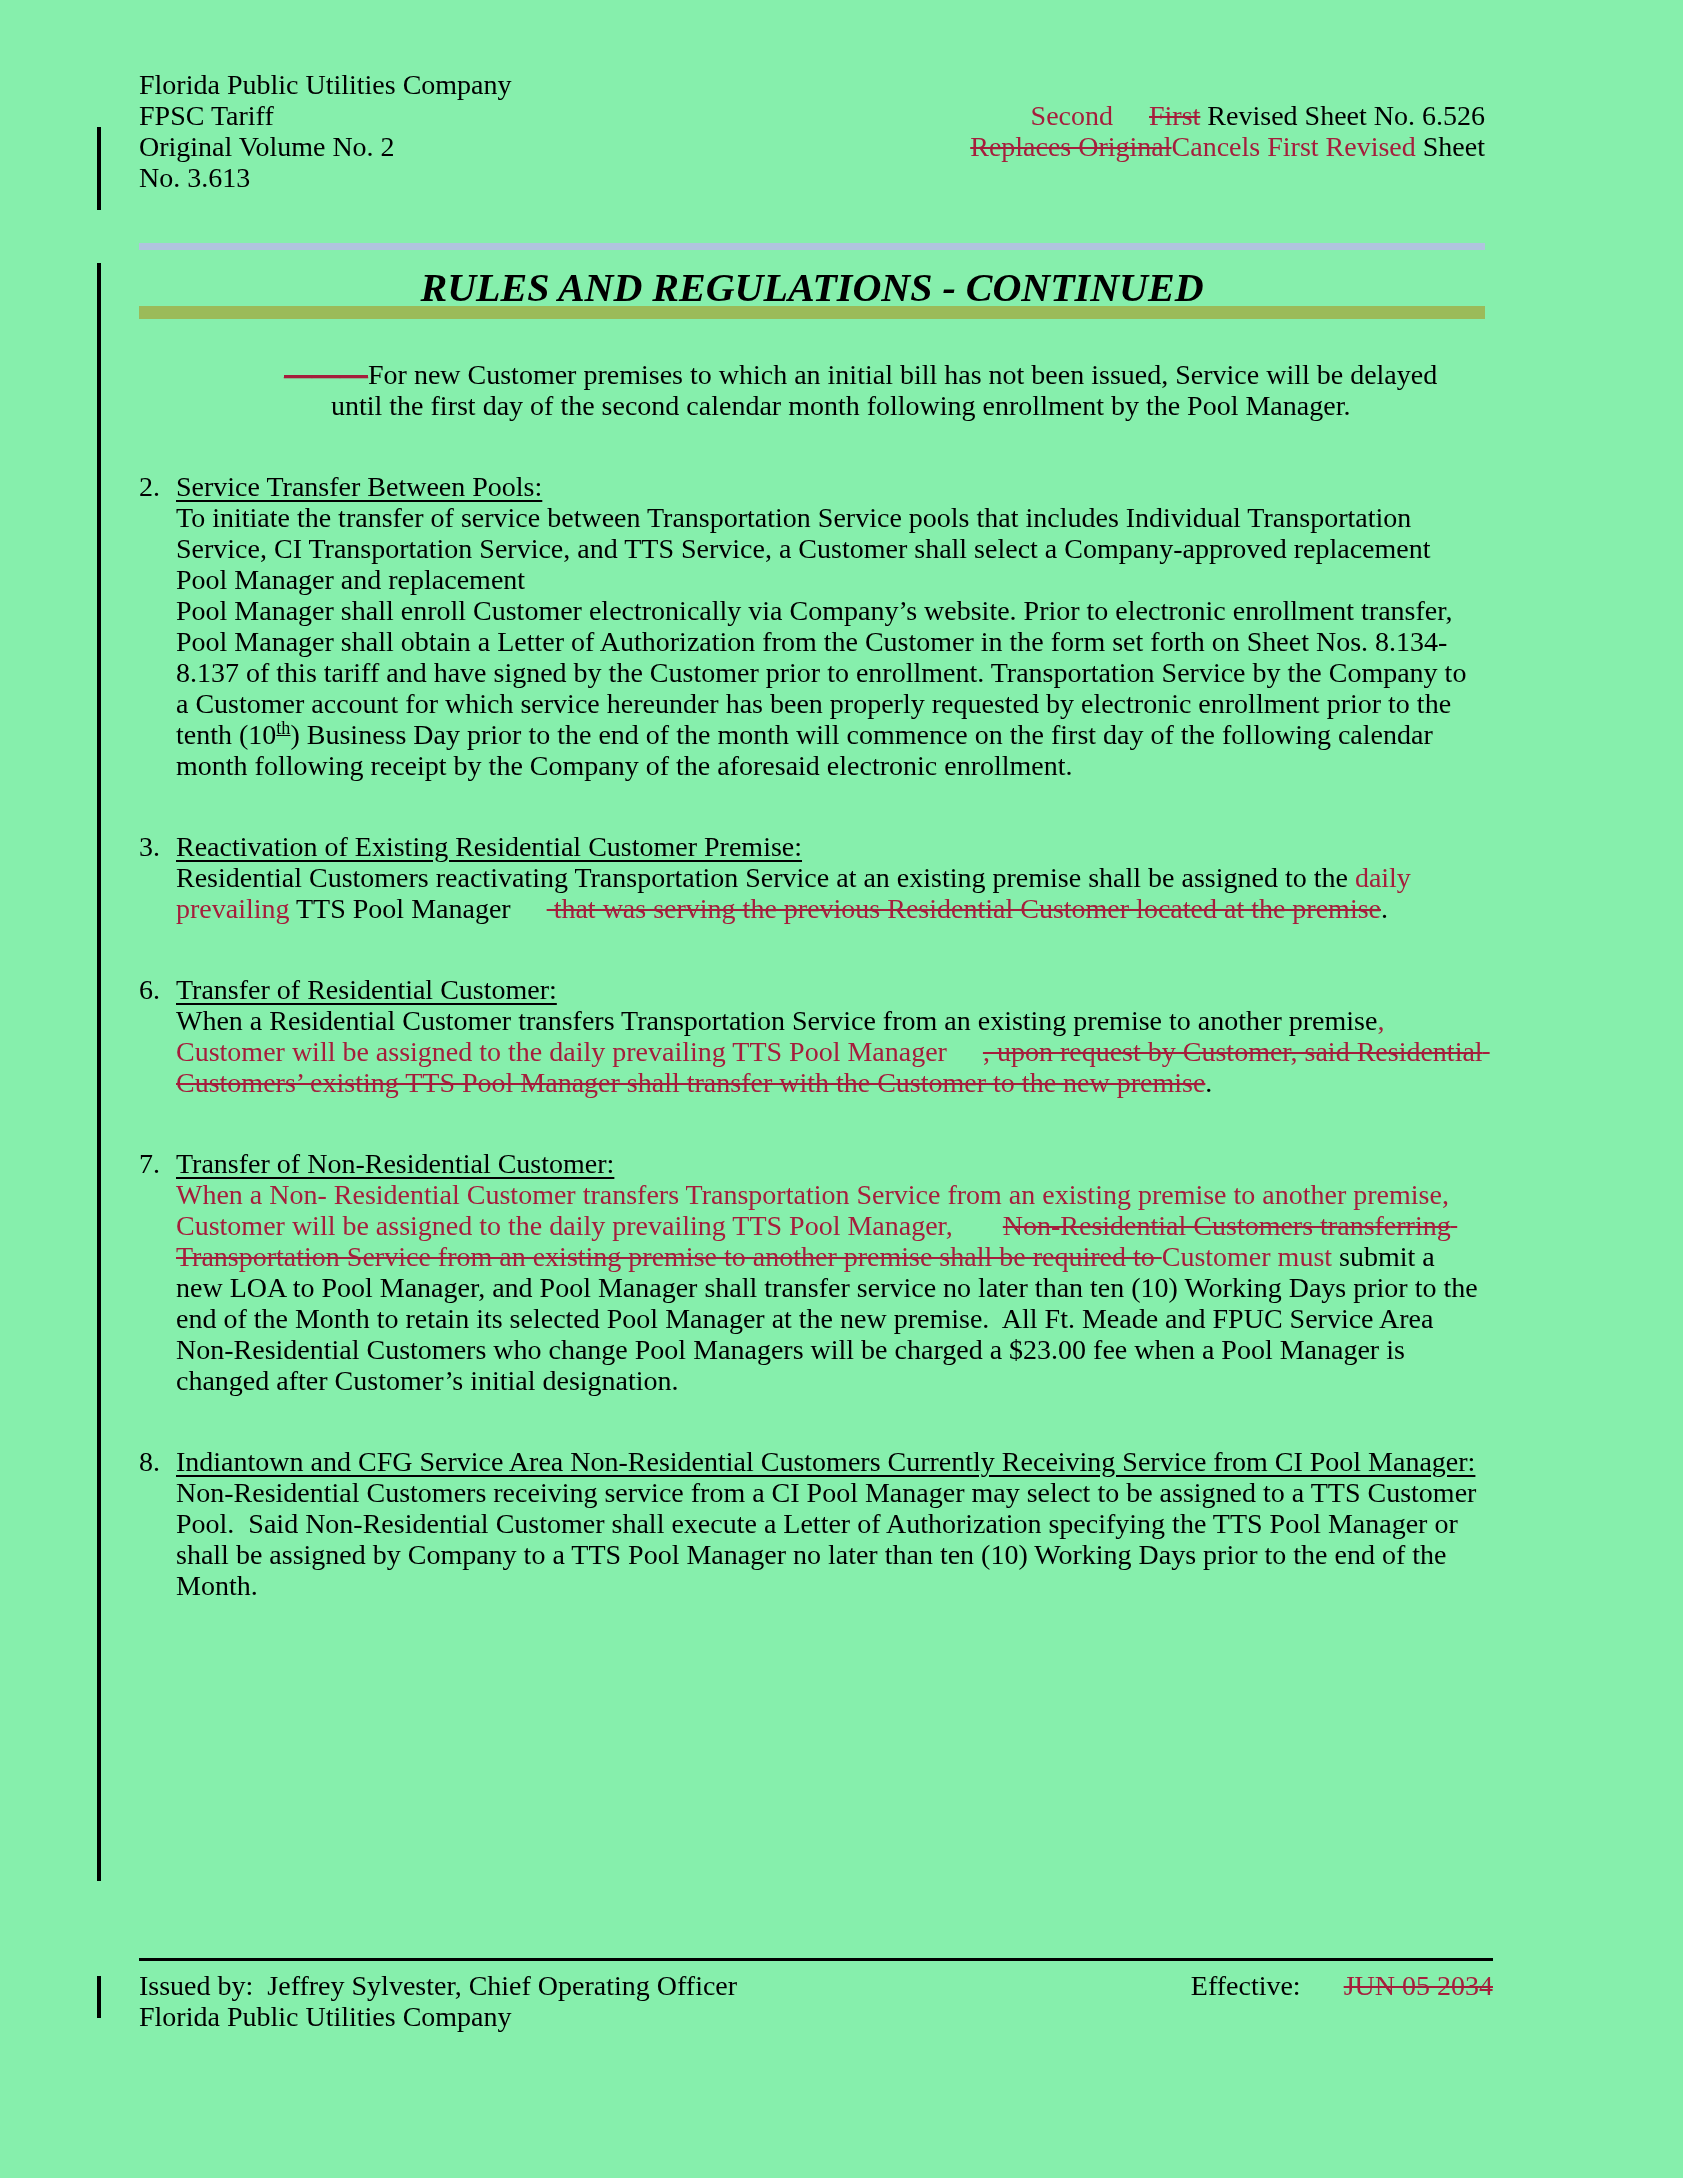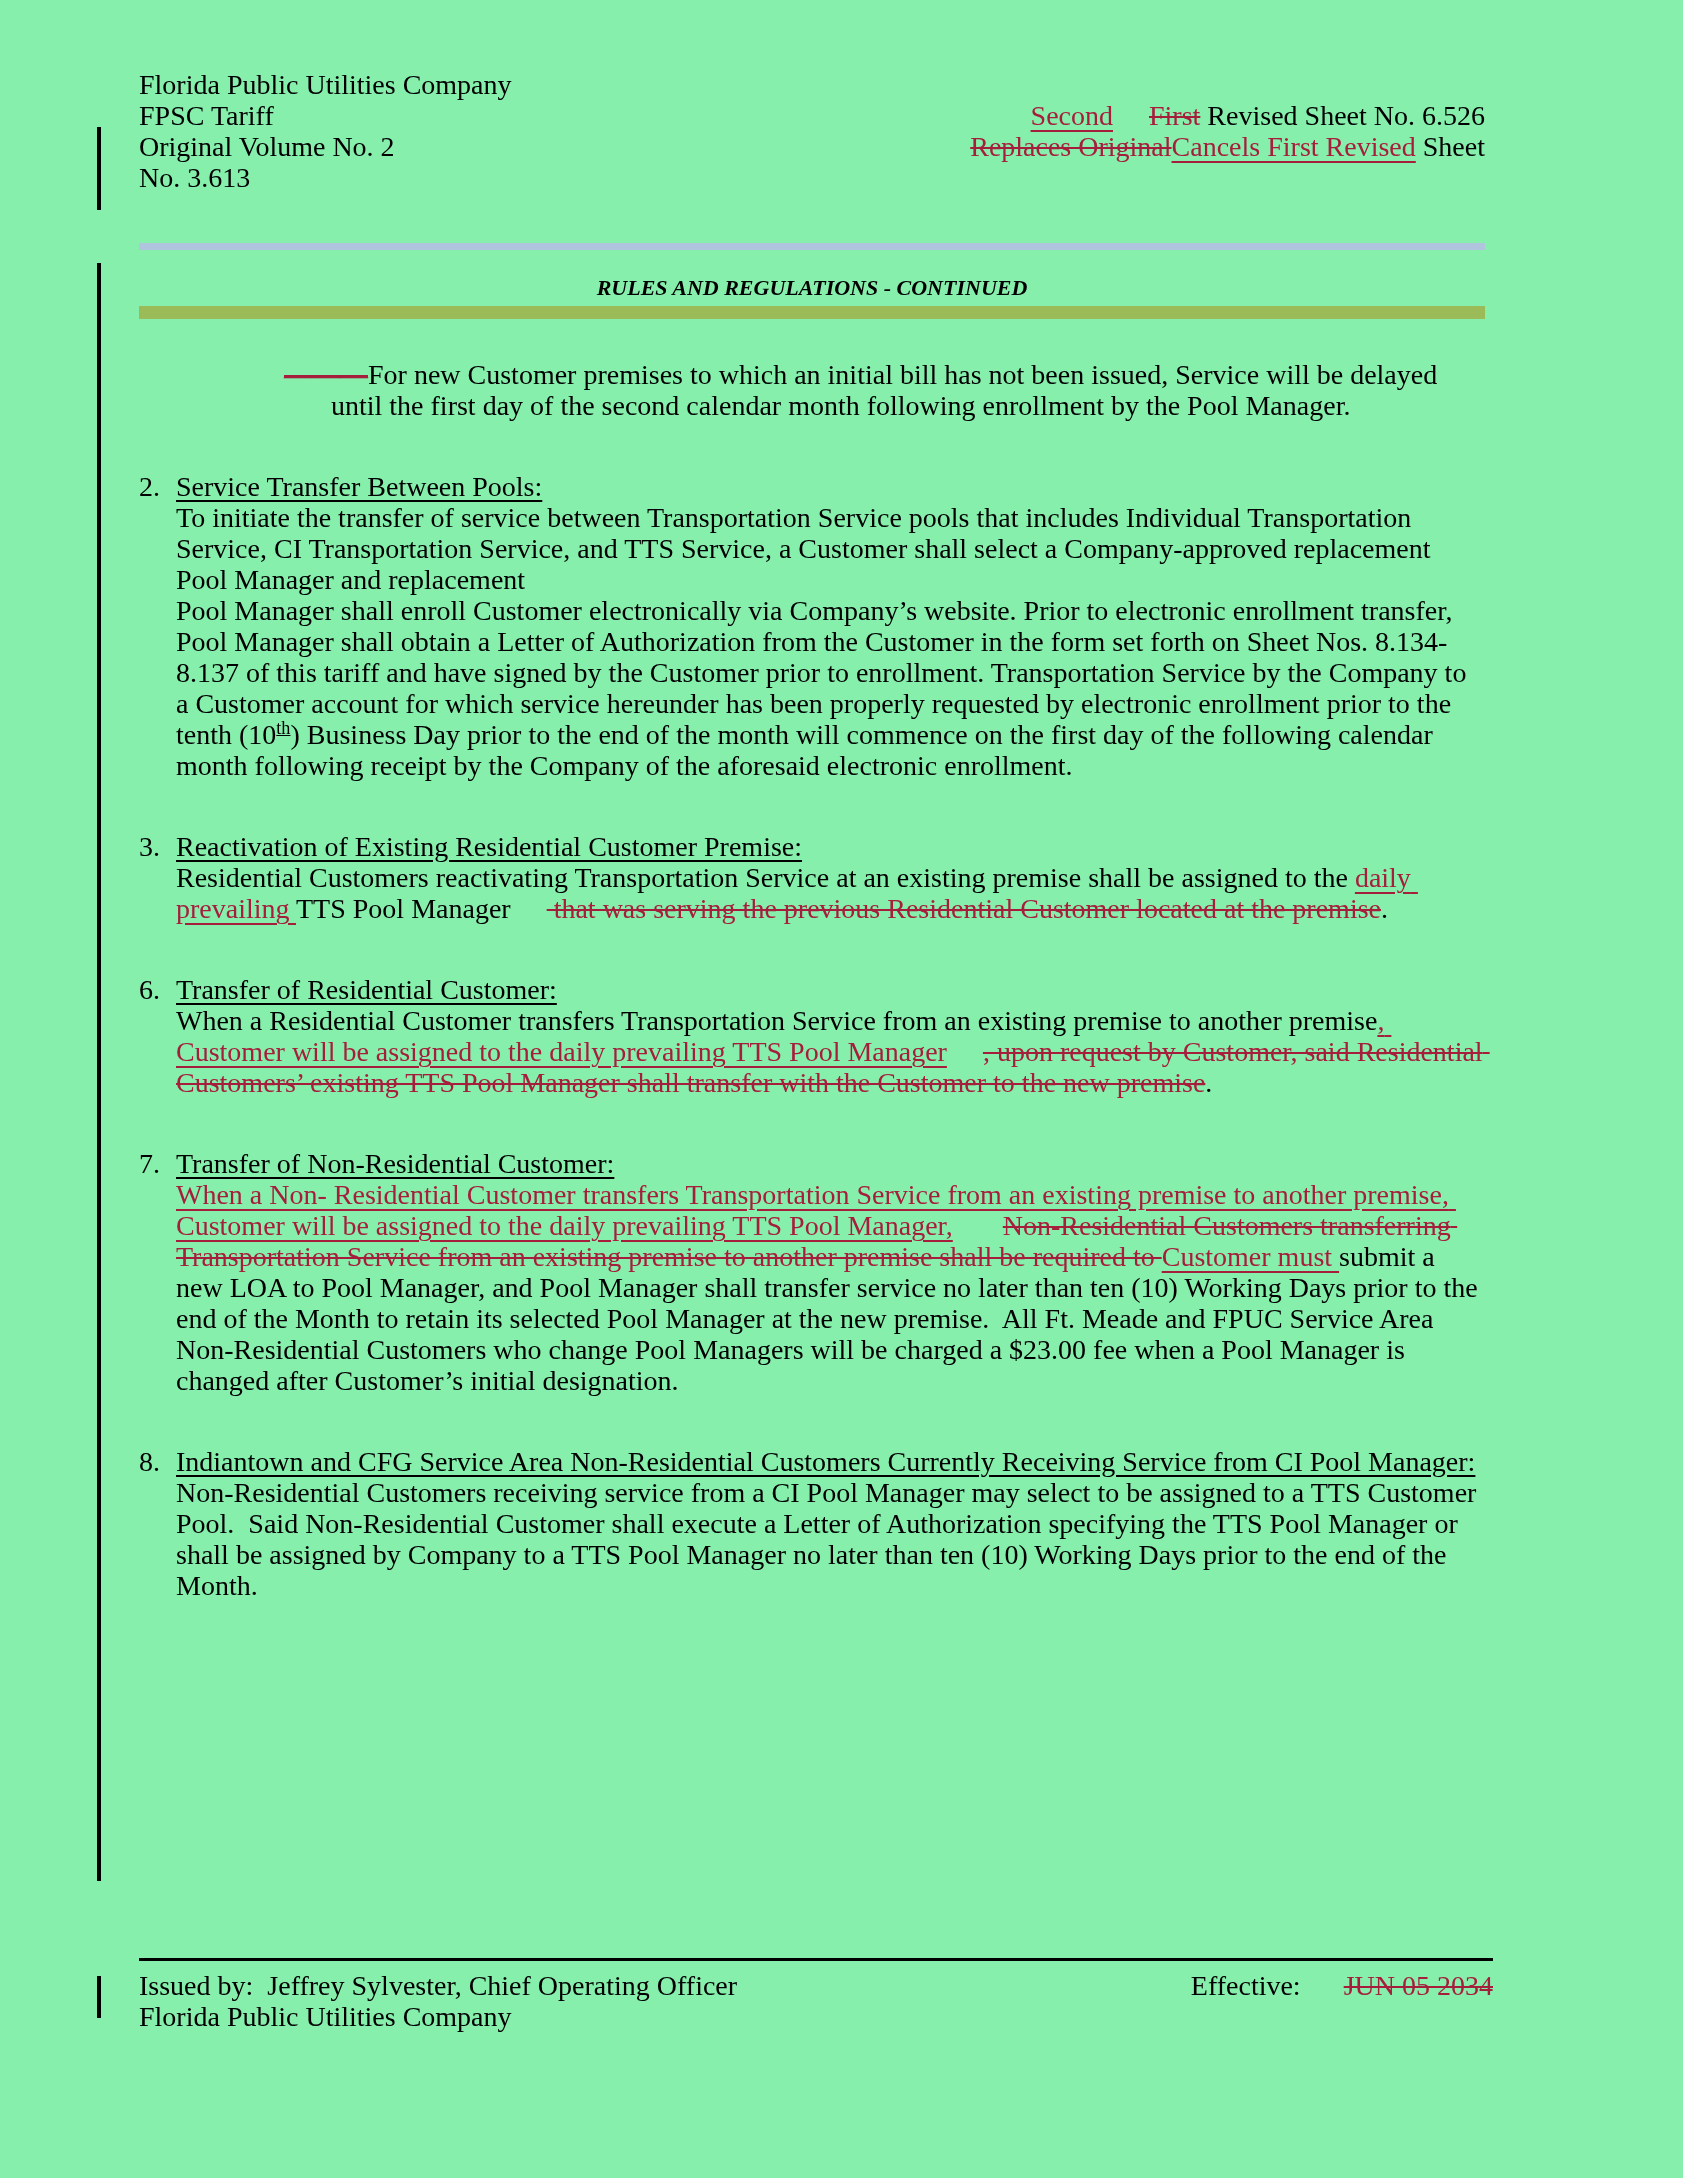--- a/index.html
+++ b/index.html
@@ -16,30 +16,30 @@
     font-family:"Liberation Serif","DejaVu Serif",serif;
     font-size:28px;line-height:31px;color:#000;
   }
   .content{position:absolute;left:139px;right:198px;top:69px;}
   .hdr{display:flex;justify-content:space-between;}
   .hdr-left div{white-space:pre-wrap;}
   .hdr-right{text-align:right;margin-top:31px;}
   .bar{width:100%;}
   .bar-blue{height:7px;background:var(--blue-bar);margin-top:50px;}
   .bar-green{height:13px;background:var(--green-bar);margin-top:3px;}
-  .doc-title{margin-top:22px;text-align:center;font-weight:bold;font-style:italic;font-size:22px;}
+  .doc-title{margin-top:22px;text-align:center;font-weight:bold;font-style:italic;font-size:40px;}
   .service-heading{margin-top:6px;text-decoration:underline;text-underline-offset:4px;}
   .rich{white-space:pre-wrap;}
   .intro{margin-top:40px;margin-left:192px;text-indent:-83px;}
   .section{margin-top:50px;display:flex;}
   .sec-num{width:37px;flex:none;}
   .sec-main{flex:1;}
   .sec-title{text-decoration:underline;text-underline-offset:4px;}
   .seg-t{color:#000;}
-  .seg-ins{color:var(--edit-red);text-decoration:underline;text-underline-offset:5px;text-decoration-thickness:2px;}
+  .seg-ins{color:var(--edit-red);text-underline-offset:5px;text-decoration-thickness:2px;}
   .seg-del{color:var(--edit-red);text-decoration:line-through;text-decoration-thickness:2px;padding-left:36px;}
   sup.seg-sup{font-size:0.65em;line-height:0;text-decoration:underline;}
   .footer{position:absolute;left:139px;right:190px;top:1958px;}
   .footer-rule{height:3px;background:#000;}
   .footer-row{display:flex;justify-content:space-between;margin-top:9px;}
   .footer-row .rich,.footer-line{white-space:pre-wrap;}
   .change-bar{position:absolute;left:97px;width:4px;background:#000;}
   .cb-header{top:127px;height:83px;}
   .cb-body{top:263px;height:1618px;}
   .cb-footer{top:1976px;height:42px;}

